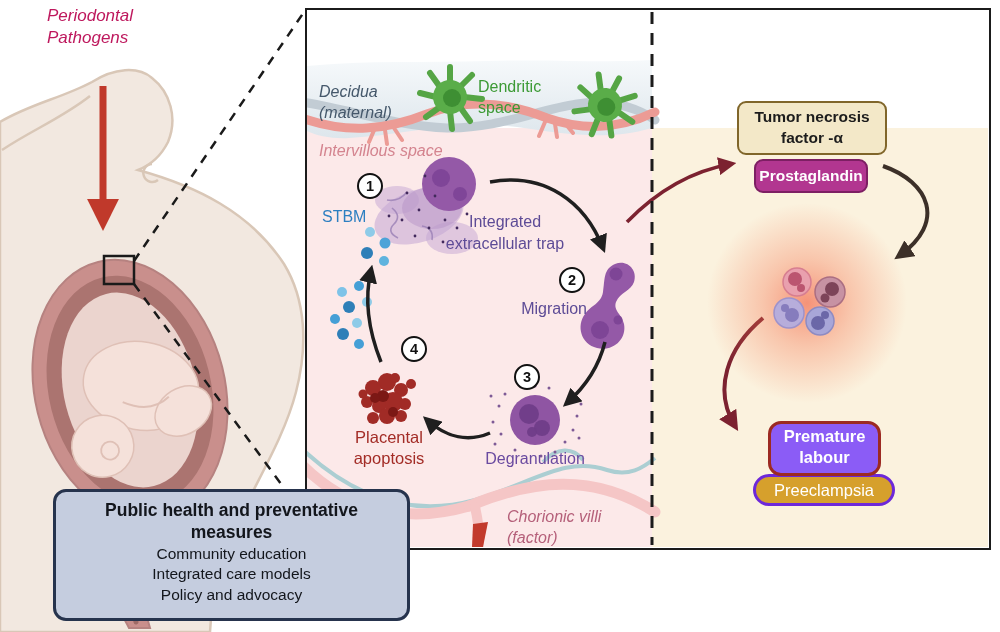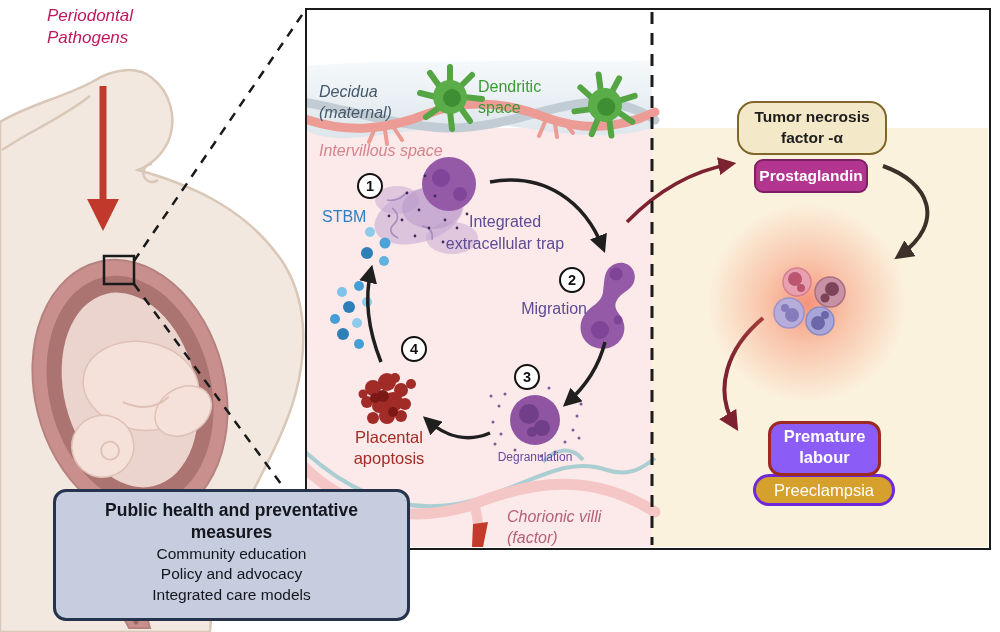--- a/index.html
+++ b/index.html
@@ -17,32 +17,32 @@
     left:305px;top:8px;width:686px;height:542px;box-sizing:border-box;
     border:2.5px solid #1b1b1b;background:#ffffff;z-index:2;
   }
   .panel svg{position:absolute;left:0;top:0;}
   .decidua-lbl{left:12px;top:71px;font-size:16px;color:#45586b;line-height:1.32;}
   .intervillous-lbl{left:12px;top:132px;font-size:16px;color:#d4848f;}
   .dendritic-lbl{left:171px;top:67px;font-size:16px;color:#3c9a35;line-height:1.3;}
   .stbm-lbl{left:15px;top:198px;font-size:16px;color:#2d7fc1;font-weight:500;}
   .net-lbl{left:113px;top:201px;width:170px;text-align:center;font-size:16px;color:#5d4b96;line-height:1.35;}
   .migration-lbl{left:198px;top:290px;width:82px;text-align:right;font-size:16px;color:#5d4b96;}
-  .degran-lbl{left:160px;top:440px;width:136px;text-align:center;font-size:12px;color:#6a4aa0;}
+  .degran-lbl{left:160px;top:440px;width:136px;text-align:center;font-size:16px;color:#6a4aa0;}
   .apoptosis-lbl{left:22px;top:417px;width:120px;text-align:center;font-size:16.5px;color:#a32c26;line-height:1.25;}
   .chorionic-lbl{left:200px;top:497px;font-size:16px;color:#b5607a;line-height:1.3;}
   .stepnum{
     position:absolute;width:26px;height:26px;border-radius:50%;background:#ffffff;
     border:2.5px solid #111111;box-sizing:border-box;font-size:14.5px;font-weight:600;
     display:flex;align-items:center;justify-content:center;color:#111111;z-index:3;
   }
   
   .tnf-box{
     left:430px;top:91px;width:150px;box-sizing:border-box;padding:4px 4px 5px 4px;
-    background:#f3e8c8;border:2.5px solid #80662a;border-radius:17px;
+    background:#f3e8c8;border:2.5px solid #80662a;border-radius:9px;
     font-size:15.5px;font-weight:bold;color:#1c1c1c;text-align:center;line-height:1.33;z-index:4;
   }
   .prost-box{
     left:447px;top:149px;width:114px;height:34px;box-sizing:border-box;
     background:#b23690;border:2.5px solid #7d1f63;border-radius:9px;
     font-size:15.5px;font-weight:bold;color:#ffffff;text-align:center;line-height:29px;z-index:4;
   }
   .premature-box{
     left:461px;top:411px;width:113px;box-sizing:border-box;padding:2px 2px 4px 2px;
     background:#8b5cf6;border:3px solid #9c2a22;border-radius:13px;
@@ -336,17 +336,17 @@
     </div>
     <div class="abs preeclampsia-box">Preeclampsia</div>
   </div>
 
   <div class="abs public-box">
     <div class="title">
       <div>Public health and preventative</div>
       <div>measures</div>
     </div>
     <div class="item">Community education</div>
+    <div class="item">Integrated care models</div>
     <div class="item">Policy and advocacy</div>
-    <div class="item">Integrated care models</div>
   </div>
 
 </div>
 
 </body></html>

